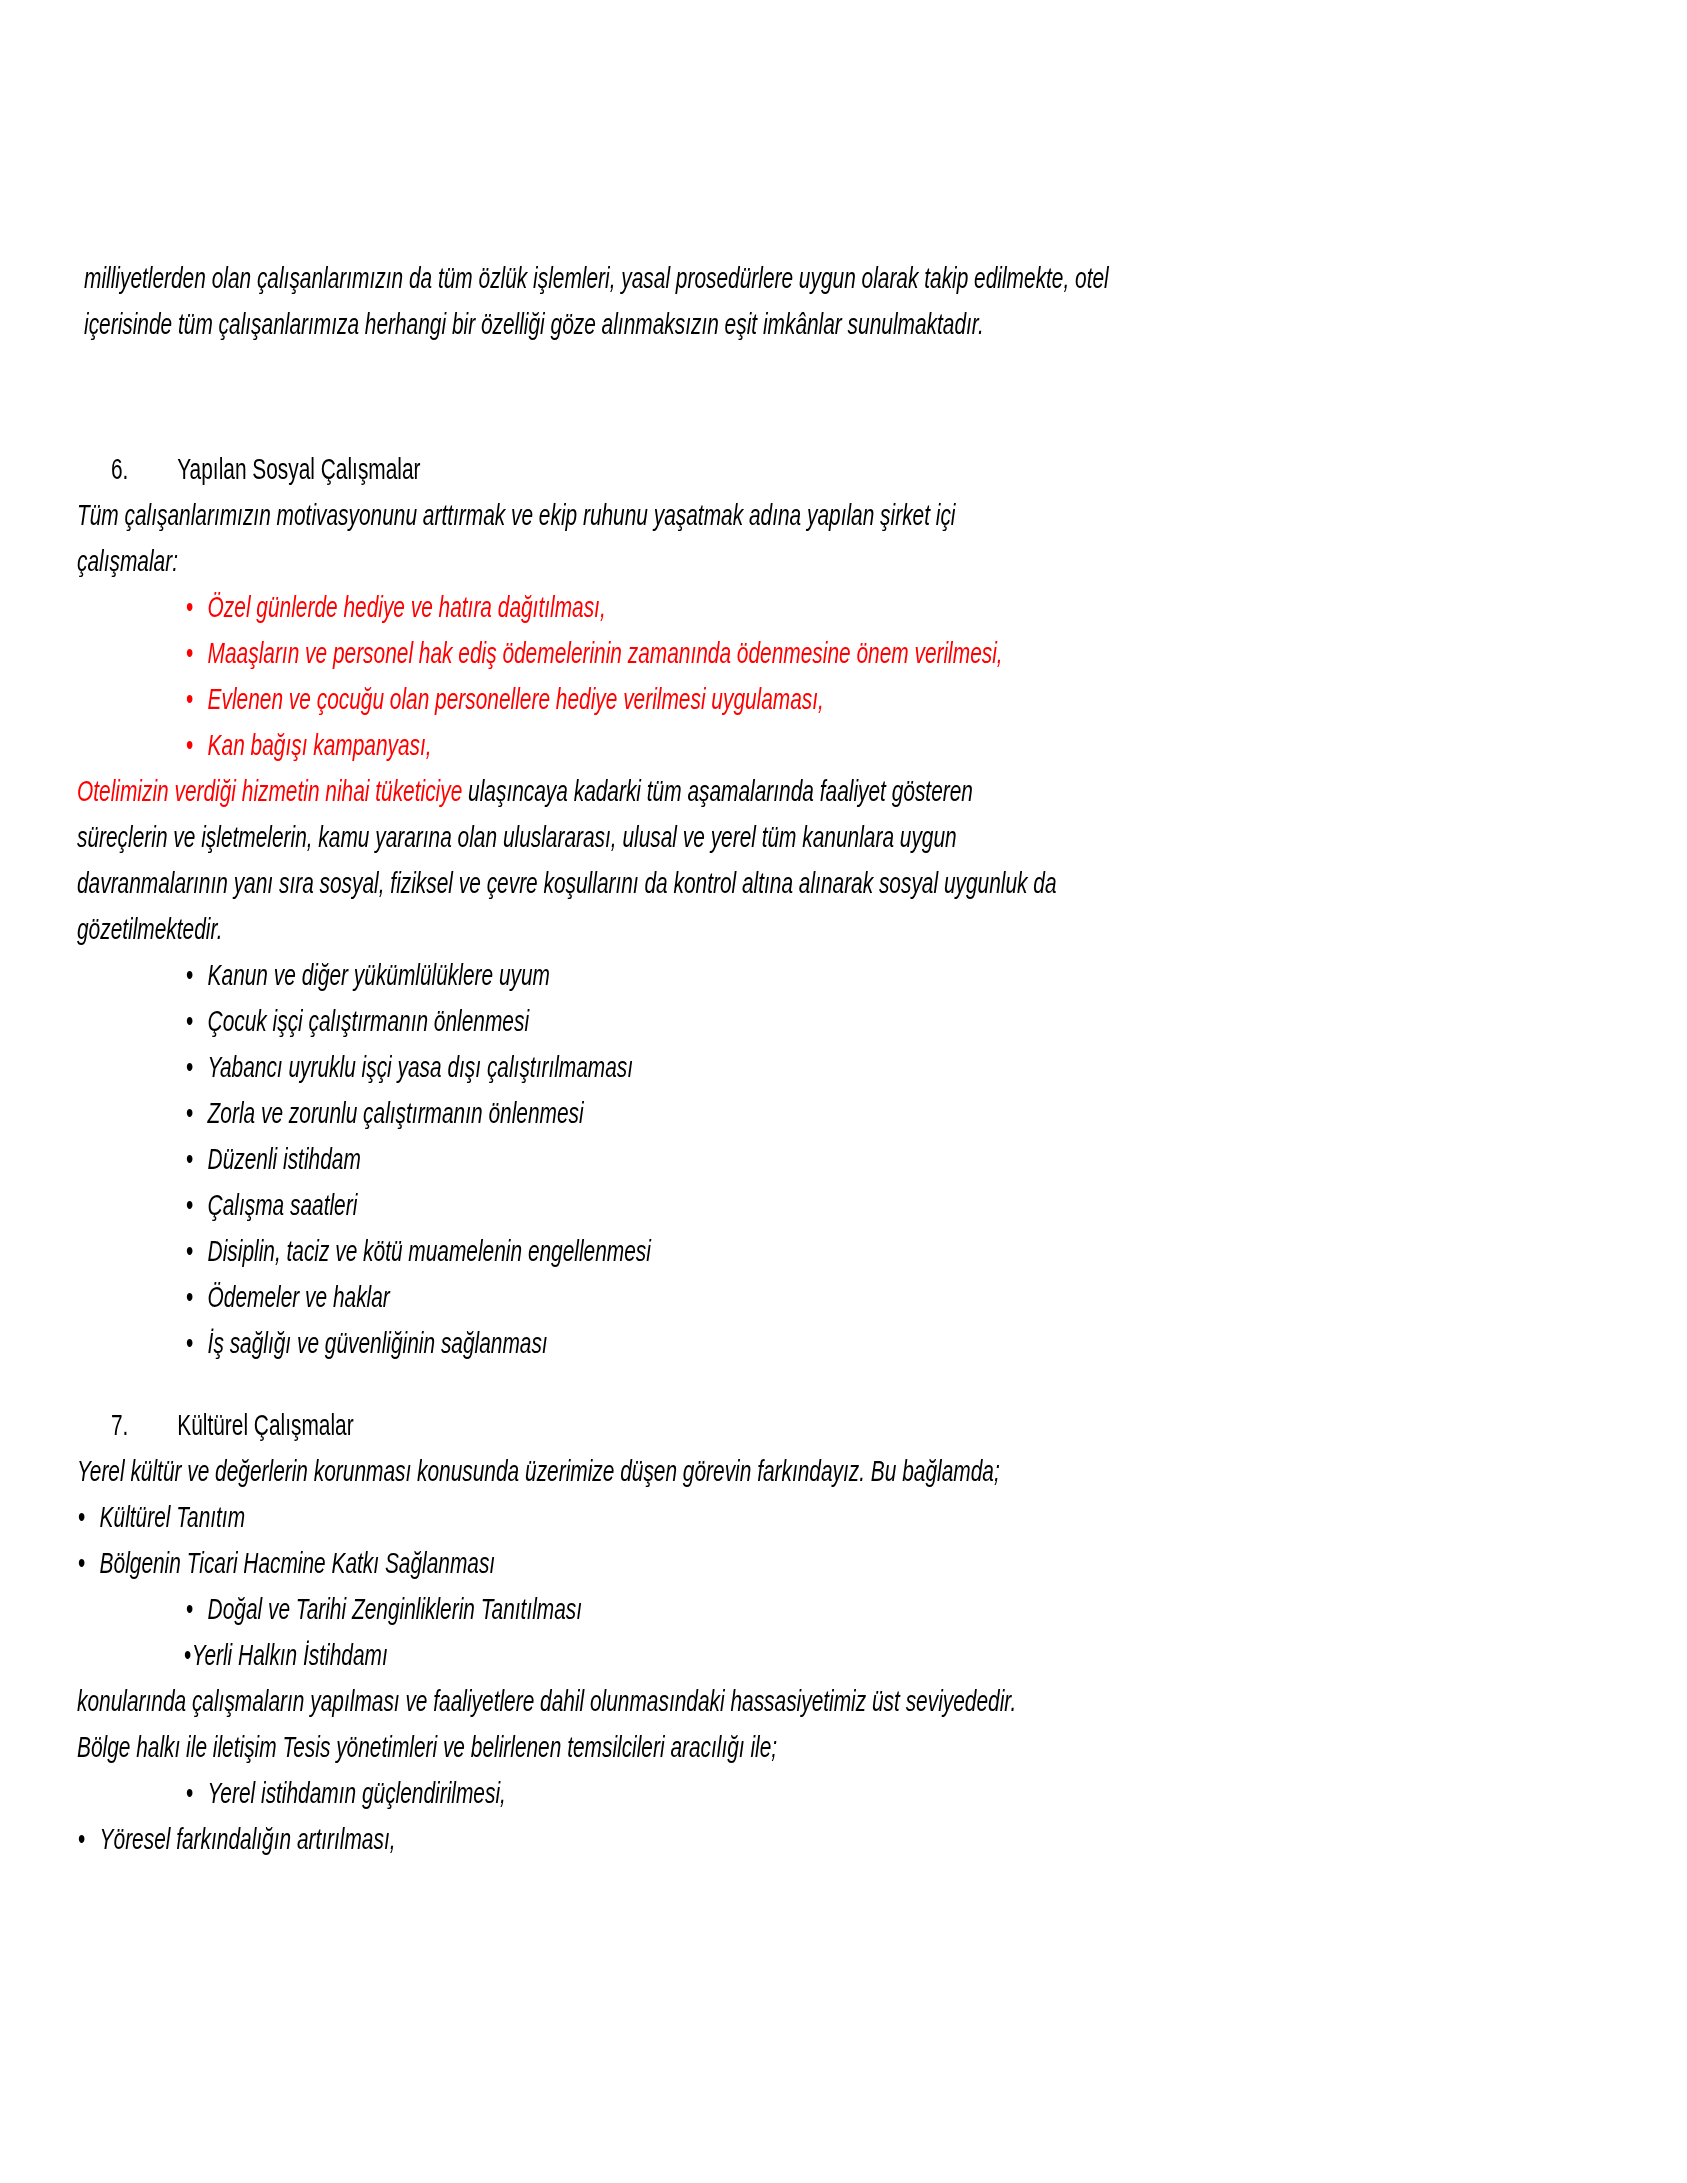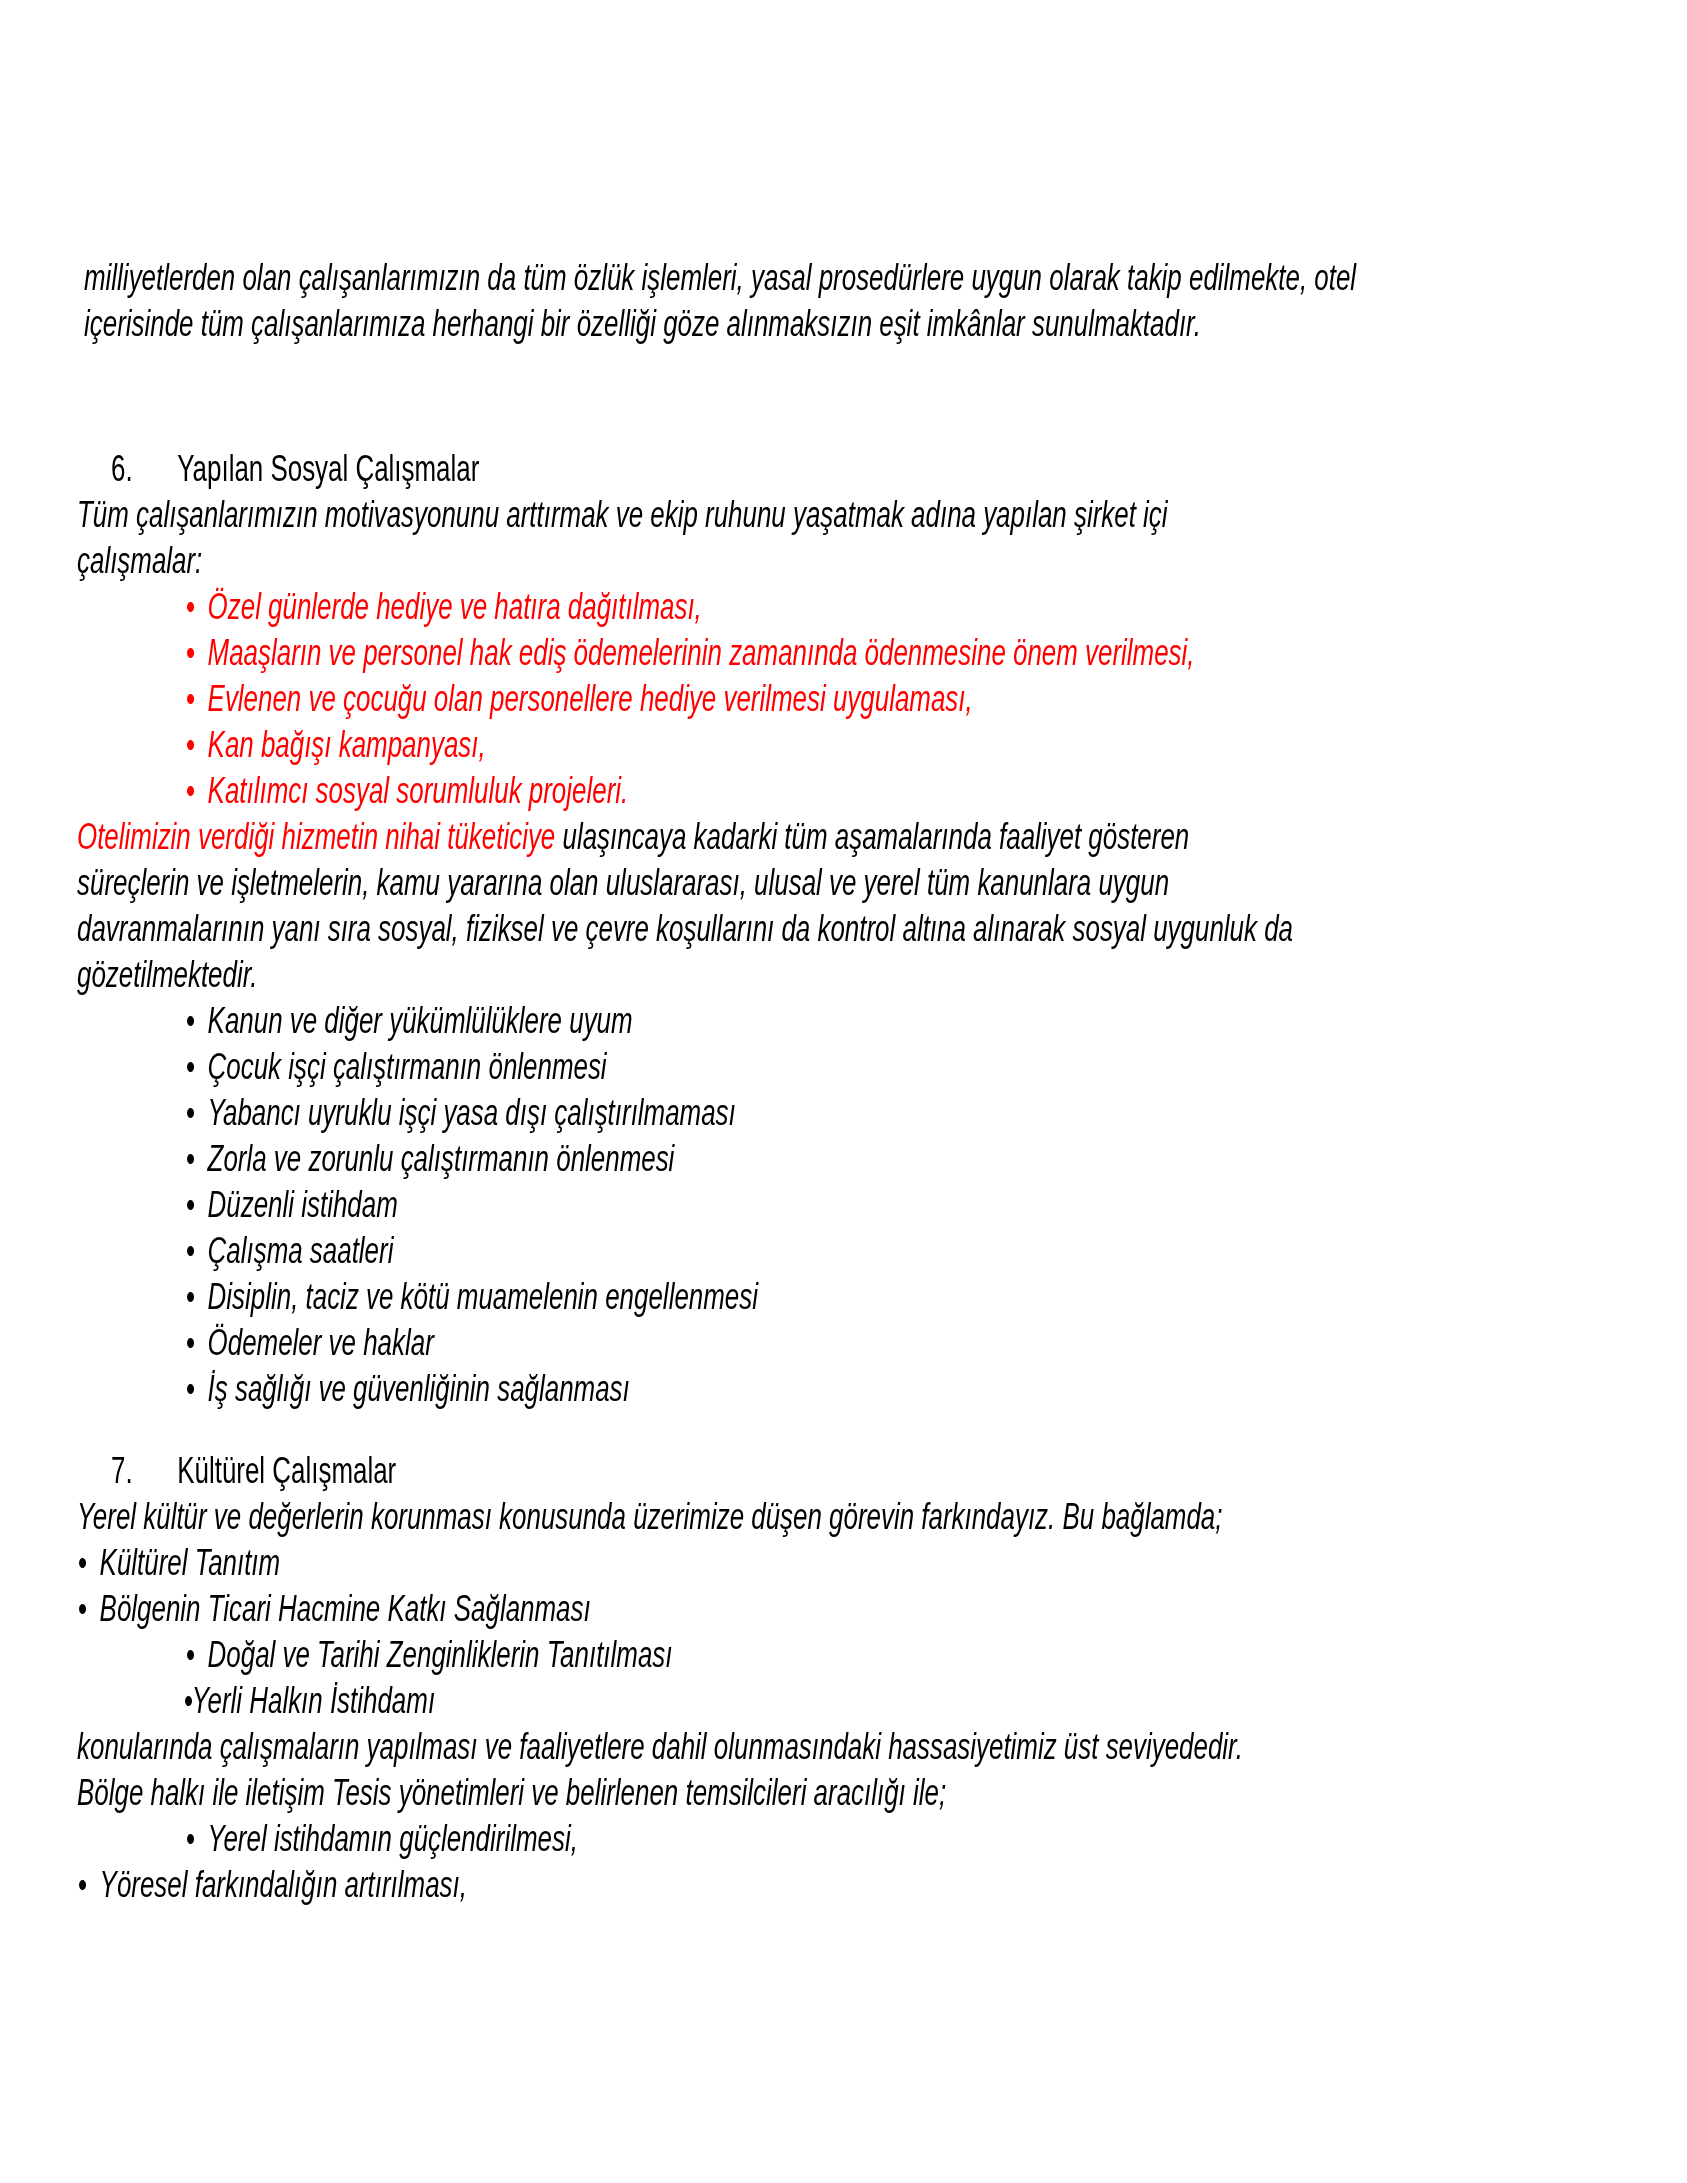--- a/index.html
+++ b/index.html
@@ -7,21 +7,21 @@
   .page{
     position:relative;
     width:1687px;height:2183px;
     background:#FFFFFF;
     box-sizing:border-box;
     padding-top:255px;
     font-family:"Liberation Sans","DejaVu Sans",sans-serif;
     color:#000000;
     overflow:hidden;
   }
-  .line{height:46px;line-height:46px;font-size:36px;white-space:nowrap;}
+  .line{height:46px;line-height:46px;font-size:29px;white-space:nowrap;}
   
   .tx{display:inline-block;transform:scaleX(0.72);transform-origin:0 50%;white-space:nowrap;}
   .it{font-style:italic;}
   .red{color:#FF0000;}
   .pl-intro{padding-left:84px;}
   .pl-body{padding-left:77px;}
   .pl-bullet{padding-left:186px;}
   .pl-bullet-b{padding-left:78px;}
   .pl-bullet-tight{padding-left:184px;}
   .pl-num{padding-left:111px;margin-top:12px;}
@@ -46,21 +46,20 @@
       <span class="tx"><span class="num">6.</span><span>Yapılan Sosyal Çalışmalar</span></span>
     </div>
 
     <div class="line pl-body"><span class="tx it">Tüm çalışanlarımızın motivasyonunu arttırmak ve ekip ruhunu yaşatmak adına yapılan şirket içi</span></div>
     <div class="line pl-body"><span class="tx it">çalışmalar:</span></div>
 
     <div class="line pl-bullet"><span class="tx it red"><span class="dot">•</span><span>Özel günlerde hediye ve hatıra dağıtılması,</span></span></div>
     <div class="line pl-bullet"><span class="tx it red"><span class="dot">•</span><span>Maaşların ve personel hak ediş ödemelerinin zamanında ödenmesine önem verilmesi,</span></span></div>
     <div class="line pl-bullet"><span class="tx it red"><span class="dot">•</span><span>Evlenen ve çocuğu olan personellere hediye verilmesi uygulaması,</span></span></div>
     <div class="line pl-bullet"><span class="tx it red"><span class="dot">•</span><span>Kan bağışı kampanyası,</span></span></div>
-    <div class="line pl-bullet"><span class="tx it red"><span class="dot">•</span><span>Katılımcı sosyal sorumluluk projeleri.</span></span></div>
 
     <div class="line pl-body">
       <span class="tx it"><span class="red">Otelimizin verdiği hizmetin nihai tüketiciye</span><span> ulaşıncaya kadarki tüm aşamalarında faaliyet gösteren</span></span>
     </div>
     <div class="line pl-body"><span class="tx it">süreçlerin ve işletmelerin, kamu yararına olan uluslararası, ulusal ve yerel tüm kanunlara uygun</span></div>
     <div class="line pl-body"><span class="tx it">davranmalarının yanı sıra sosyal, fiziksel ve çevre koşullarını da kontrol altına alınarak sosyal uygunluk da</span></div>
     <div class="line pl-body"><span class="tx it">gözetilmektedir.</span></div>
 
     <div class="line pl-bullet"><span class="tx it"><span class="dot">•</span><span>Kanun ve diğer yükümlülüklere uyum</span></span></div>
     <div class="line pl-bullet"><span class="tx it"><span class="dot">•</span><span>Çocuk işçi çalıştırmanın önlenmesi</span></span></div>

